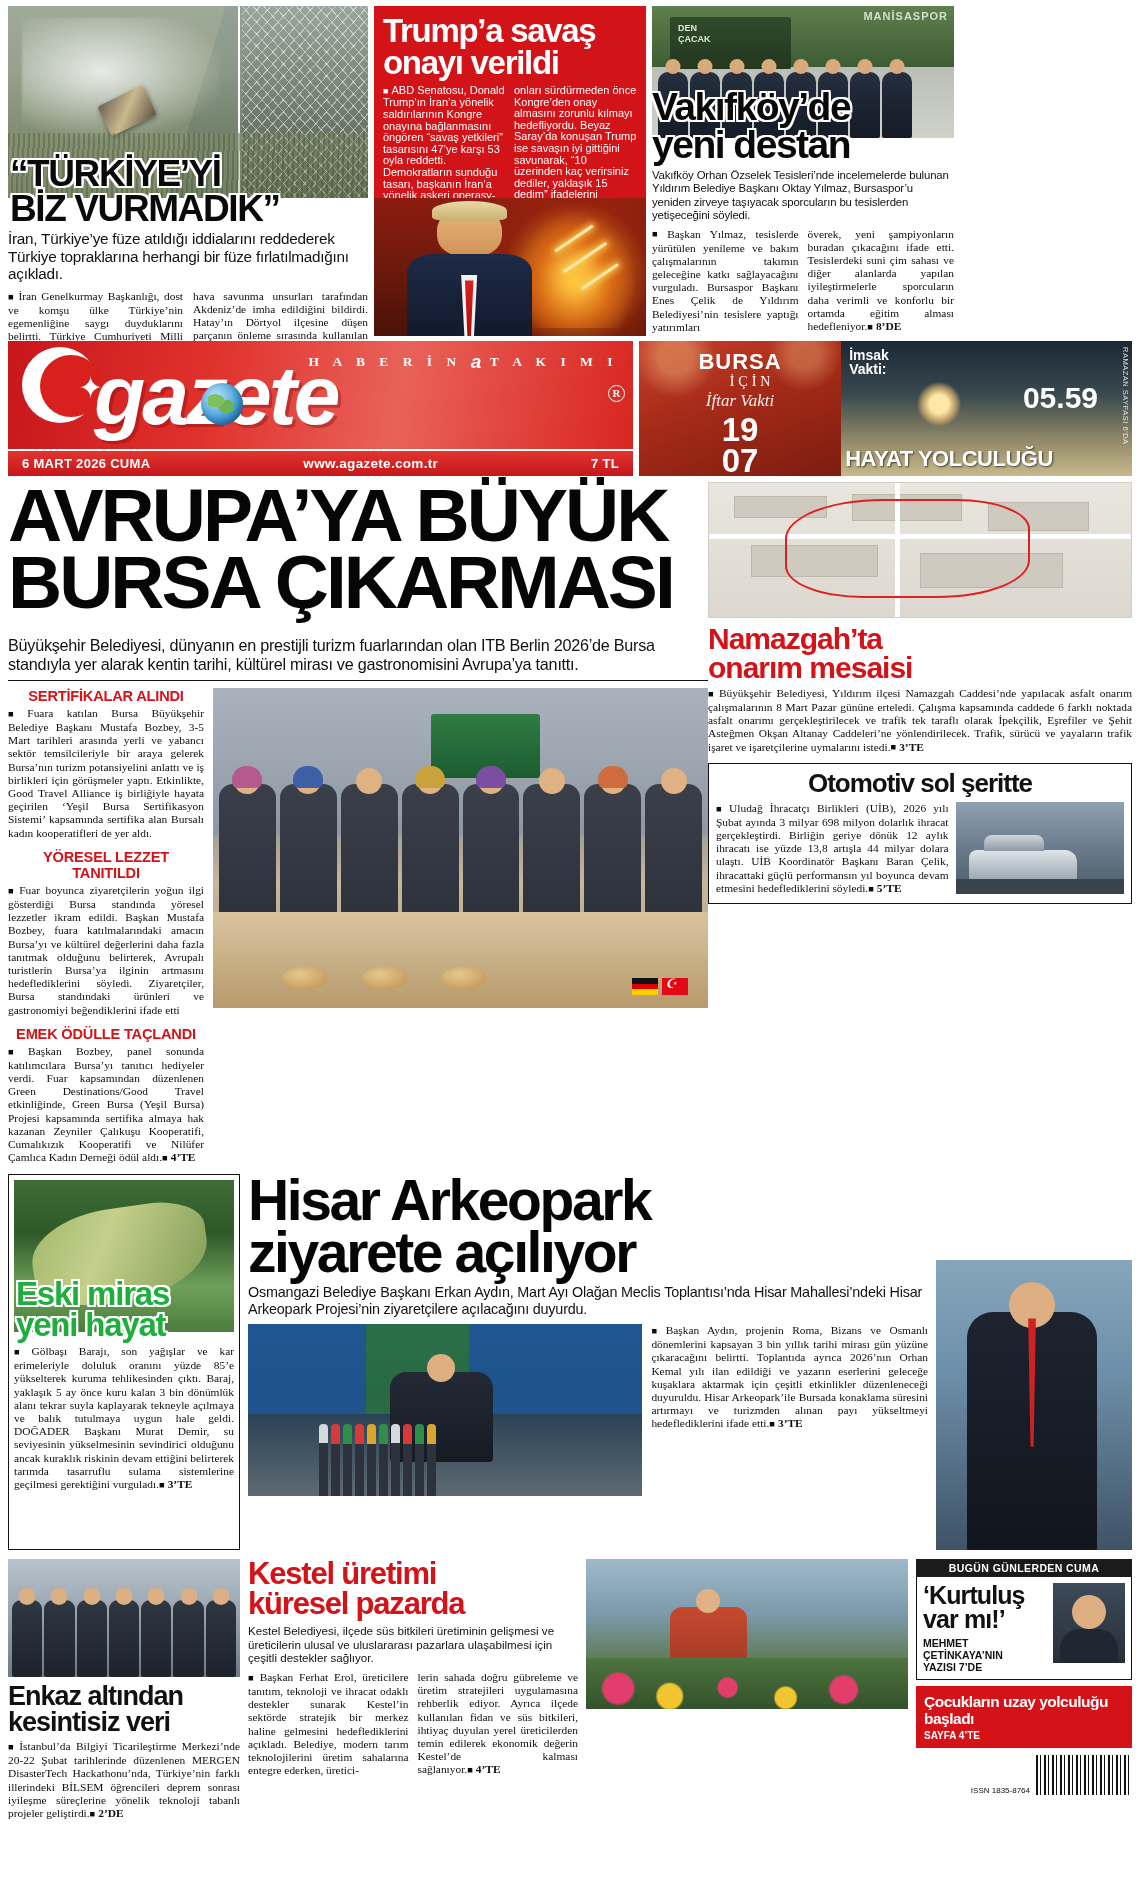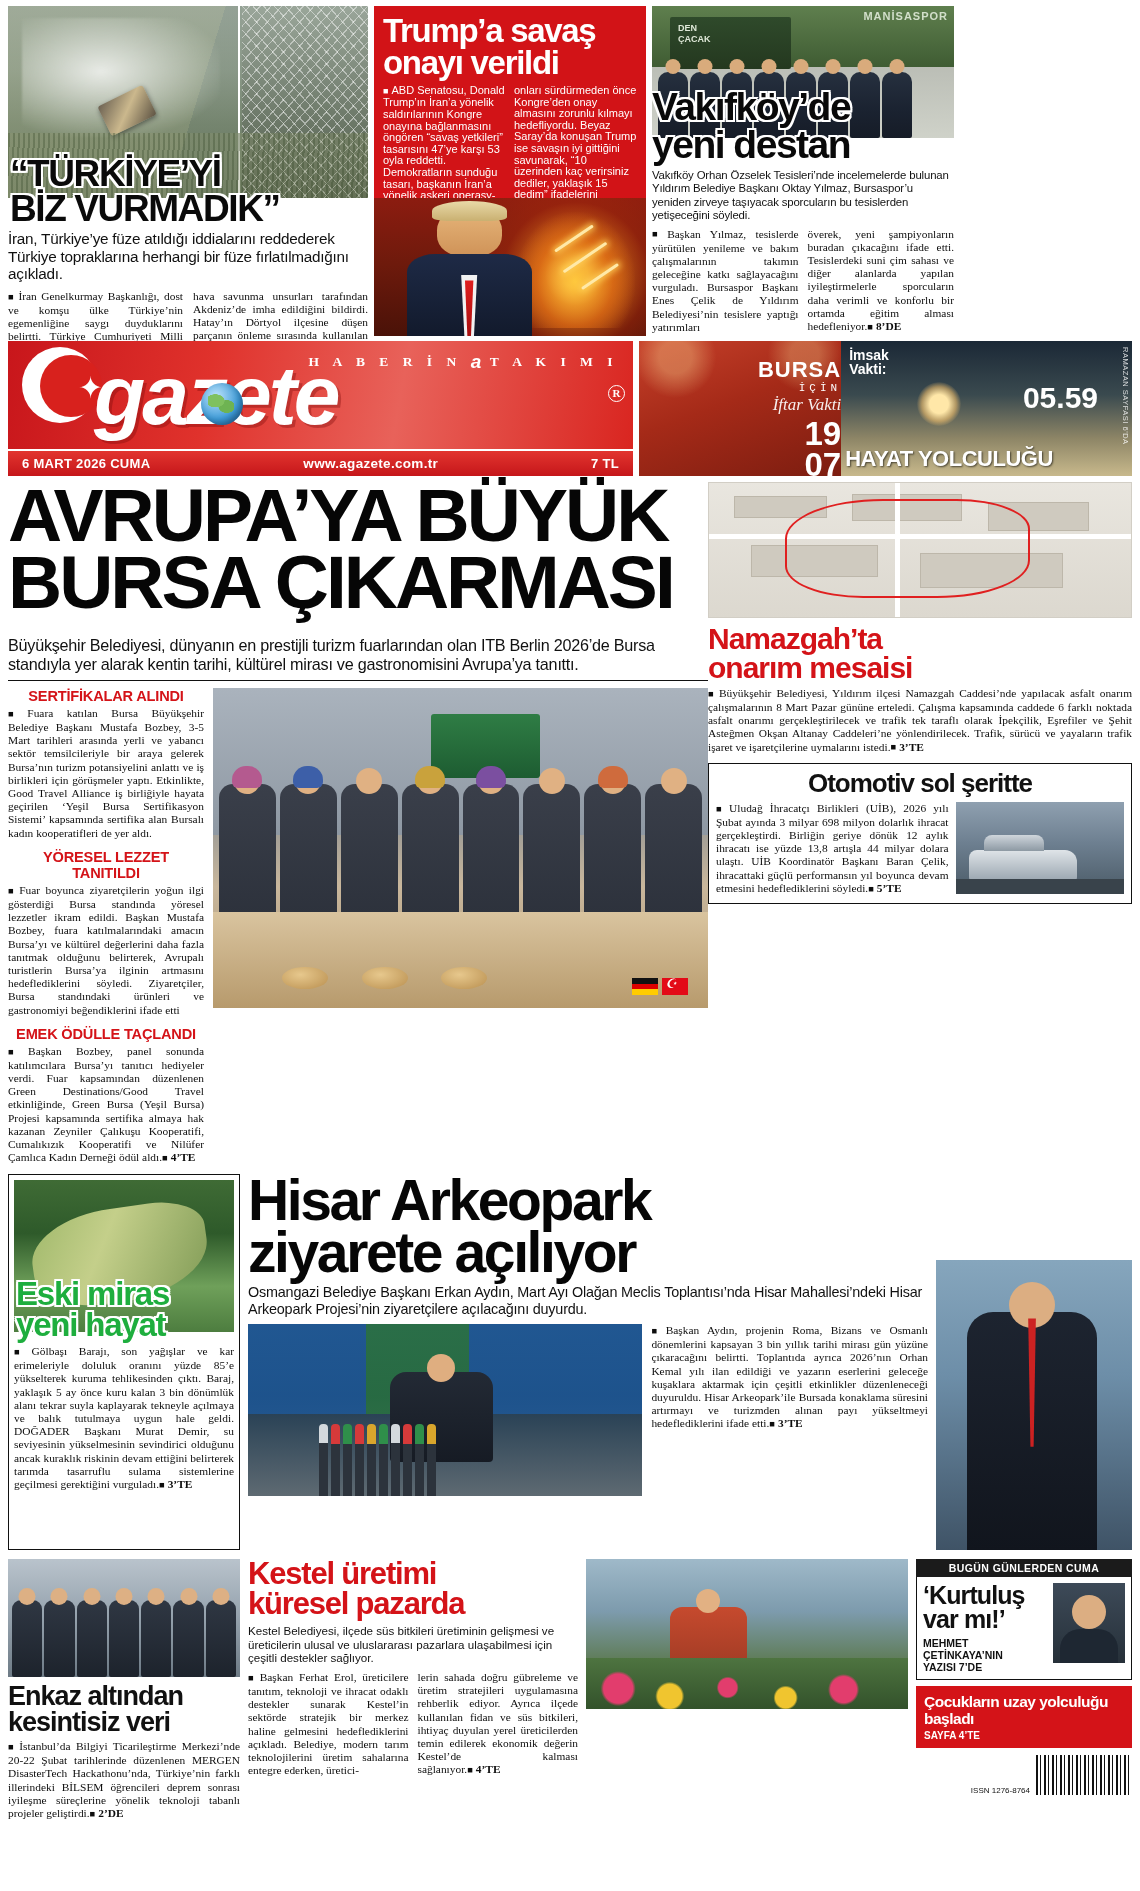--- a/index.html
+++ b/index.html
@@ -278,31 +278,31 @@
     color:#fff; font-family:"Liberation Sans",sans-serif;
     font-size: 13px; font-weight: bold; letter-spacing: .3px;
   }
   .datebar .url { font-size: 13.5px; }
   .imsak-box {
     flex: 1; position: relative; display: flex; overflow:hidden;
   }
   .imsak-left {
     width: 41%; position: relative;
     background: linear-gradient(160deg,#c6402a 0%, #a52a18 45%, #7c1d10 100%);
-    color:#fff; text-align:right; padding-top: 16px;
+    color:#fff; text-align:center; padding-top: 8px;
   }
   .imsak-left .kandil {
     position:absolute; inset:0;
     background:
       radial-gradient(circle at 18% 12%, rgba(255,220,150,.35) 0 8%, transparent 20%),
       radial-gradient(circle at 82% 10%, rgba(255,220,150,.3) 0 7%, transparent 18%);
   }
   .imsak-left .bursa { font-family:"Liberation Sans",sans-serif; font-weight:bold;
     font-size: 22px; letter-spacing:1px; position:relative; }
-  .imsak-left .icin { font-family:Liberation Mono, monospace; font-size: 11px;
+  .imsak-left .icin { font-family:Liberation Serif, serif; font-size: 14px;
     letter-spacing: 4px; margin-top:-1px; position:relative;margin-left:24px; }
   .imsak-left .iftar { font-family:"Liberation Serif",serif; font-style:italic;
     font-size: 17px; opacity:.92; margin-top:1px; position:relative; }
   .imsak-left .t1 { font-family:"Liberation Sans",sans-serif; font-weight:bold;
     font-size: 33px; line-height: 31px; margin-top:3px; position:relative; }
   .imsak-left .t2 { font-family:"Liberation Sans",sans-serif; font-weight:bold;
     font-size: 33px; line-height: 31px; position:relative; }
   .imsak-right {
     flex:1; position:relative; color:#fff;
     background: linear-gradient(180deg,#1b2836 0%, #3a4a4f 40%, #8d8566 72%, #c8b98c 100%);
@@ -960,19 +960,19 @@
             <div>YAZISI 7’DE</div>
           </div>
         </div>
         <div class="author-pic"></div>
       </div>
       <div class="cocuk-box">
         <div class="t">Çocukların uzay yolculuğu başladı</div>
         <div class="s">SAYFA 4’TE</div>
       </div>
       <div class="barcode-row">
-        <div class="issn">ISSN 1276-8764</div>
+        <div class="issn">ISSN 1835-8764</div>
         <div class="barcode"></div>
       </div>
     </div>
   </div>
 
 </div>
 
 </body></html>

